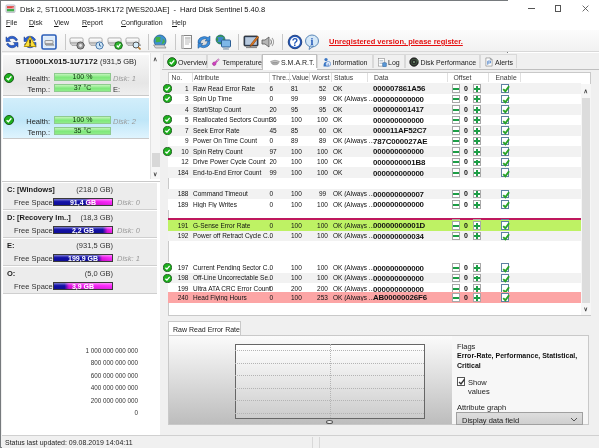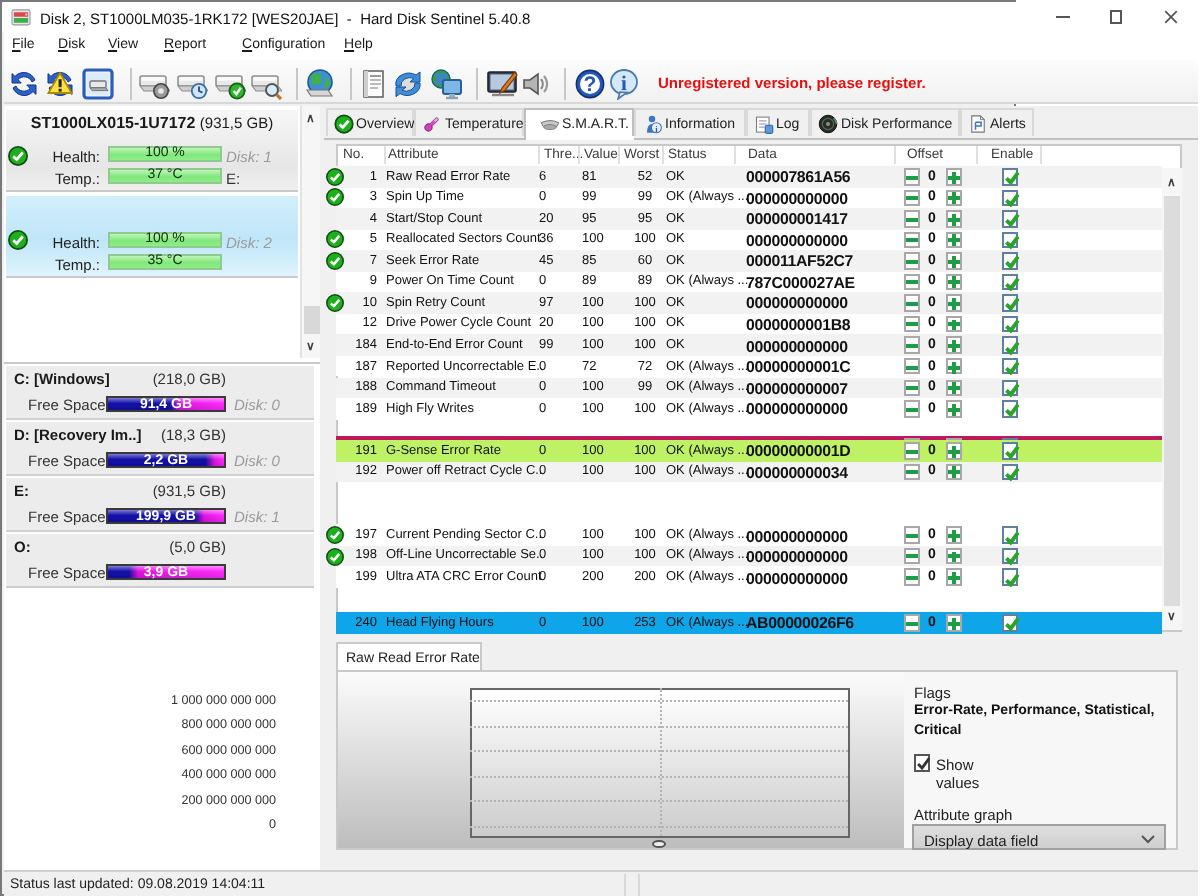--- a/index.html
+++ b/index.html
@@ -159,21 +159,21 @@
 <svg class="abs" style="left:302px;top:4px" width="16" height="16" viewBox="0 0 16 16">
         <ellipse cx="8" cy="7" rx="6.5" ry="6" fill="#d5e8f7" stroke="#4a7ab0" stroke-width="0.9"></ellipse>
         <path d="M6 12 L5 15.5 L9.5 12.2 Z" fill="#d5e8f7" stroke="#4a7ab0" stroke-width="0.8"></path>
         <text x="8" y="10.8" font-family="Liberation Serif" font-size="10.5" font-weight="bold" fill="#2458b8" text-anchor="middle">i</text>
       </svg>
 <div class="abs" style="left:62.5px;top:4px;width:1px;height:16px;background:#c8c8c8"></div>
 <div class="abs" style="left:145.5px;top:4px;width:1px;height:16px;background:#c8c8c8"></div>
 <div class="abs" style="left:173.0px;top:4px;width:1px;height:16px;background:#c8c8c8"></div>
 <div class="abs" style="left:236.0px;top:4px;width:1px;height:16px;background:#c8c8c8"></div>
 <div class="abs" style="left:280.0px;top:4px;width:1px;height:16px;background:#c8c8c8"></div>
-<div class="abs" style="left:327px;top:7px;font-size:7.5px;font-weight:bold;color:#e51010;">Unregistered version, please register.</div>
+<div class="abs" style="left:327px;top:7px;font-size:7.5px;font-weight:bold;color:#e51010;text-decoration:underline">Unregistered version, please register.</div>
   </div>
 
   <div class="abs" style="left:1px;top:51.5px;width:158px;height:382px;background:#fff"></div>
 
 <div class="abs" style="left:2px;top:53.5px;width:146px;height:41.5px;background:linear-gradient(180deg,#f7f7f7,#e6e6e6 70%,#efefef);border-bottom:1px solid #c9c9c9">
 <div class="abs" style="left:0;top:2px;width:146px;text-align:center;font-size:8px;color:#1a1a1a"><b>ST1000LX015-1U7172</b> <span style="font-size:7.5px">(931,5 GB)</span></div>
 <div class="abs lblr" style="top:19px">Health:</div>
 <div class="abs gbar" style="top:18.5px"><span>100 %</span></div>
 <div class="abs lblr" style="top:30px">Temp.:</div>
 <div class="abs gbar" style="top:29.5px"><span>37 °C</span></div>
@@ -529,42 +529,20 @@
 <div class="abs btnp">
         <i></i>
         <b></b>
       </div>
 <div class="abs cbx">
         <svg style="position:absolute;left:0.2px;top:0.2px" width="8" height="8" viewBox="0 0 10 10">
           <path d="M1.5 5.2 L4.2 7.8 L8.8 1.6" fill="none" stroke="#28a428" stroke-width="2.4"></path>
         </svg>
       </div>
 </div>
-<div class="abs trow" style="top:176.95px;background:#ffffff">
-<div class="abs rnum">187</div>
-<div class="abs rattr">Reported Uncorrectable E...</div>
-<div class="abs rthr">0</div>
-<div class="abs rval">72</div>
-<div class="abs rwst">72</div>
-<div class="abs rst">OK (Always ...</div>
-<div class="abs rdata">00000000001C</div>
-<div class="abs btnm">
-        <i></i>
-      </div>
-<div class="abs bzero">0</div>
-<div class="abs btnp">
-        <i></i>
-        <b></b>
-      </div>
-<div class="abs cbx">
-        <svg style="position:absolute;left:0.2px;top:0.2px" width="8" height="8" viewBox="0 0 10 10">
-          <path d="M1.5 5.2 L4.2 7.8 L8.8 1.6" fill="none" stroke="#28a428" stroke-width="2.4"></path>
-        </svg>
-      </div>
-</div>
 <div class="abs trow" style="top:187.50px;background:#f2f2f2">
 <div class="abs rnum">188</div>
 <div class="abs rattr">Command Timeout</div>
 <div class="abs rthr">0</div>
 <div class="abs rval">100</div>
 <div class="abs rwst">99</div>
 <div class="abs rst">OK (Always ...</div>
 <div class="abs rdata">000000000007</div>
 <div class="abs btnm">
         <i></i>
@@ -735,21 +713,21 @@
 <div class="abs btnp">
         <i></i>
         <b></b>
       </div>
 <div class="abs cbx">
         <svg style="position:absolute;left:0.2px;top:0.2px" width="8" height="8" viewBox="0 0 10 10">
           <path d="M1.5 5.2 L4.2 7.8 L8.8 1.6" fill="none" stroke="#28a428" stroke-width="2.4"></path>
         </svg>
       </div>
 </div>
-<div class="abs trow" style="top:305px;background:#0ea5e9">
+<div class="abs trow" style="top:291px;background:#fca5a5">
 <div class="abs rnum">240</div>
 <div class="abs rattr">Head Flying Hours</div>
 <div class="abs rthr">0</div>
 <div class="abs rval">100</div>
 <div class="abs rwst">253</div>
 <div class="abs rst">OK (Always ...</div>
 <div class="abs rdata">AB00000026F6</div>
 <div class="abs btnm">
         <i></i>
       </div>

